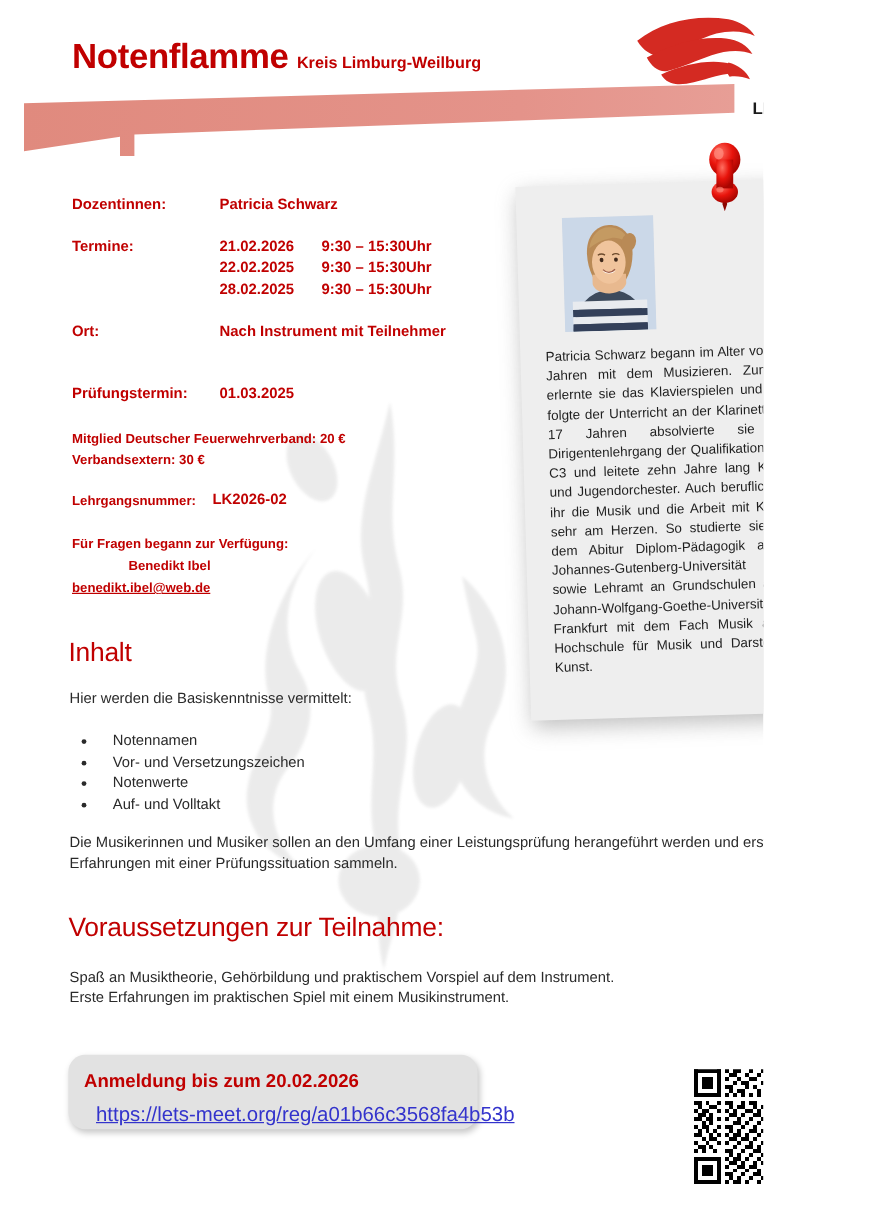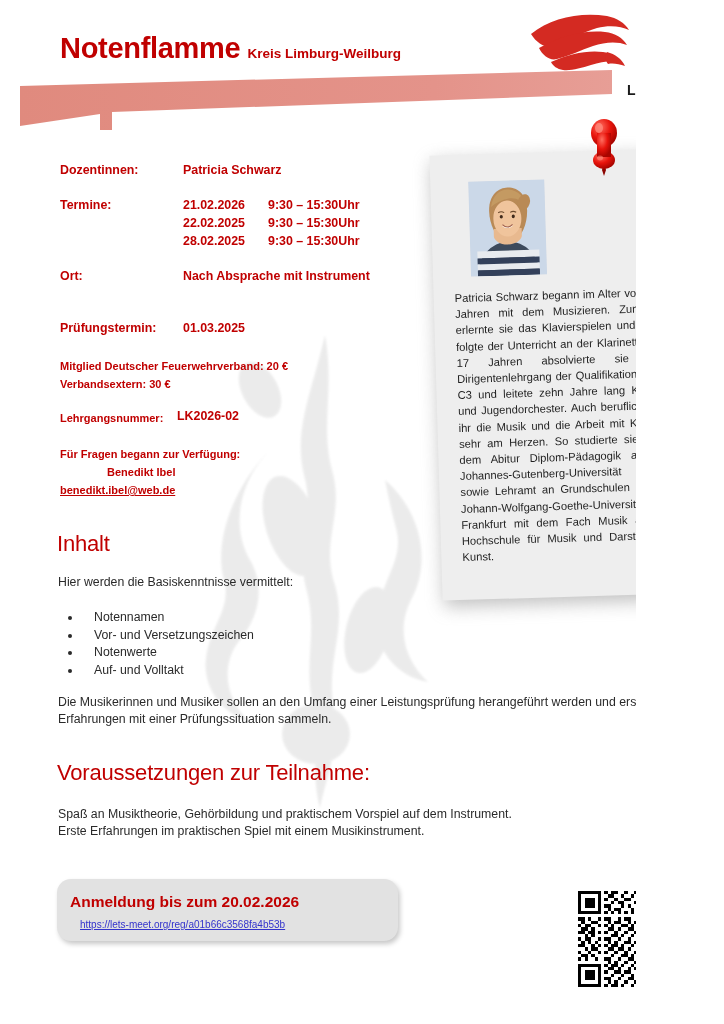--- a/index.html
+++ b/index.html
@@ -148,21 +148,21 @@
     top: 893px;
     font-size: 15.5px;
     font-weight: bold;
     color: #C00000;
     white-space: nowrap;
   }
   .reg-link {
     position: absolute;
     left: 68px;
     top: 919px;
-    font-size: 10px;
+    font-size: 17px;
     color: #3333CC;
     text-decoration: underline;
     white-space: nowrap;
     padding-left: 12px;
   }
 
   
   .qr {
     position: absolute;
     left: 578px;
@@ -276,21 +276,21 @@
   <div class="row lbl" style="top:198px;">Termine:</div>
 
   <div class="row val" style="top:198px;">21.02.2026</div>
   <div class="row val2" style="top:198px;">9:30 – 15:30Uhr</div>
   <div class="row val" style="top:216px;">22.02.2025</div>
   <div class="row val2" style="top:216px;">9:30 – 15:30Uhr</div>
   <div class="row val" style="top:234px;">28.02.2025</div>
   <div class="row val2" style="top:234px;">9:30 – 15:30Uhr</div>
 
   <div class="row lbl" style="top:269px;">Ort:</div>
-  <div class="row val" style="top:269px;">Nach Absprache mit Instrument</div>
+  <div class="row val" style="top:269px;">Nach Instrument mit Teilnehmer</div>
 
   <div class="row lbl" style="top:321px;">Prüfungstermin:</div>
   <div class="row" style="top:321px; left:183px;">01.03.2025</div>
 
   <div class="blk" style="top:357px;">Mitglied Deutscher Feuerwehrverband: 20 €</div>
   <div class="blk" style="top:375px;">Verbandsextern: 30 €</div>
 
   <div class="blk" style="top:409px;">Lehrgangsnummer:</div>
   <div class="row" style="top:409px; left:177px;">LK2026-02</div>
 

